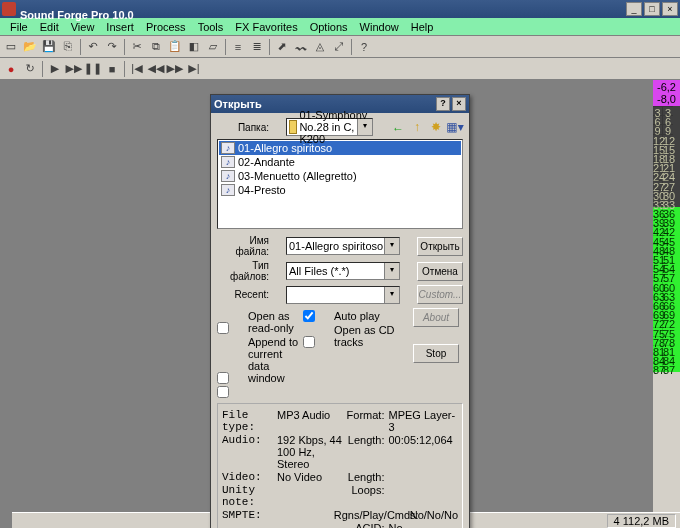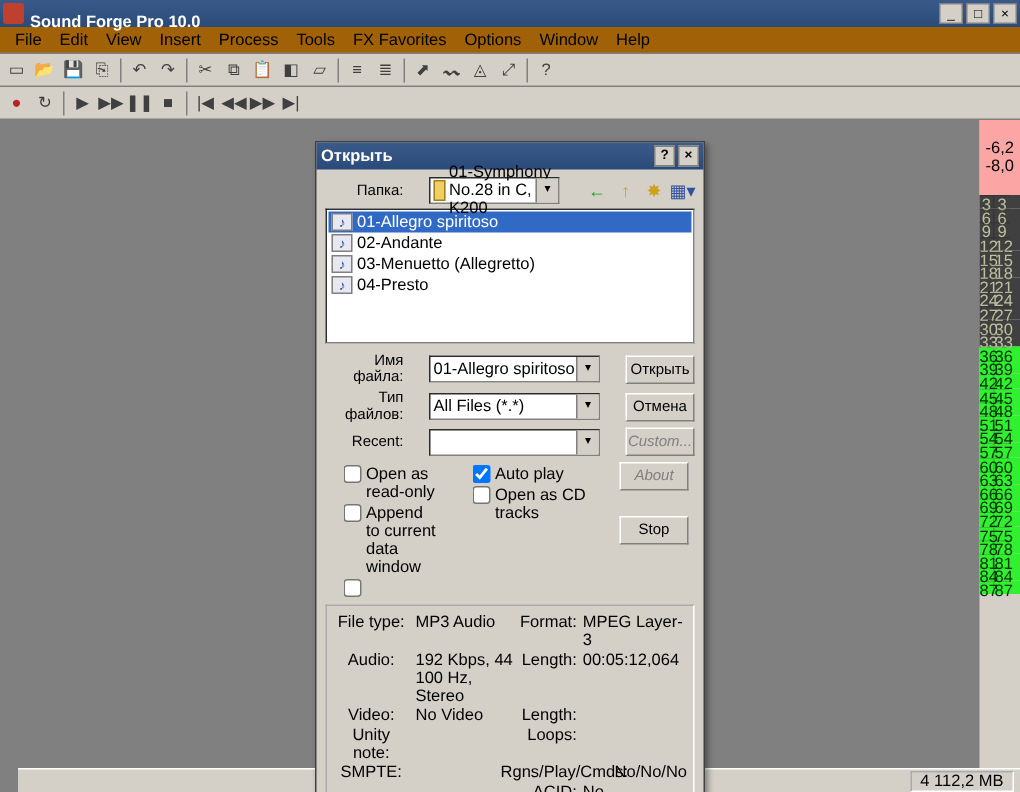--- a/index.html
+++ b/index.html
@@ -5,34 +5,34 @@
 * { box-sizing: border-box; margin: 0; padding: 0; font-family: Tahoma, sans-serif; font-size: 11px; }
 body { width: 680px; height: 528px; background: #808080; overflow: hidden; position: relative; }
 
 
 .titlebar { height: 18px; background: linear-gradient(#3a5a8a,#2a4a7a); display: flex; align-items: center; padding: 0 2px; color: #fff; }
 .titlebar .app-icon { width: 14px; height: 14px; background: #c04030; border-radius: 2px; margin-right: 4px; }
 .titlebar .title { flex: 1; font-weight: bold; margin-top: 12px; }
 .titlebar .win-btn { width: 16px; height: 14px; background: #d4d0c8; border: 1px solid #808080; margin-left: 2px; text-align: center; line-height: 12px; color: #000; font-size: 9px; cursor: pointer; }
 
 
-.menubar { height: 18px; background: #a16207; display: flex; align-items: center; padding: 0 4px; border-bottom: 1px solid #808080; }
+.menubar { height: 18px; background: #86efac; display: flex; align-items: center; padding: 0 4px; border-bottom: 1px solid #808080; }
 .menubar span { padding: 2px 6px; cursor: pointer; }
 
 
 .toolbar { height: 22px; background: #d4d0c8; border-bottom: 1px solid #808080; display: flex; align-items: center; padding: 0 2px; gap: 1px; }
 .tb-btn { width: 18px; height: 18px; border: 1px solid transparent; display: flex; align-items: center; justify-content: center; cursor: pointer; color: #404040; }
 .tb-sep { width: 1px; height: 16px; background: #808080; margin: 0 2px; }
 
 
 .workspace { position: absolute; top: 80px; left: 0; right: 28px; bottom: 16px; background: #808080; }
 
 
 .meter-panel { position: absolute; top: 80px; right: 0; width: 28px; bottom: 16px; background: #d4d0c8; border-left: 1px solid #808080; }
-.meter-hdr { font-size: 8px; text-align: center; padding: 13px 0; background: #fca5a5; }
+.meter-hdr { font-size: 8px; text-align: center; padding: 1px 0; background: #d946ef; }
 .meter-row { height: 9.2px; display: flex; font-size: 8px; }
 .meter-cell { width: 10px; text-align: center; border-top: 1px solid rgba(0,0,0,0.15); }
 .meter-left { border-right: 1px solid rgba(0,0,0,0.15); }
 .meter-dark { background: #404040; color: #c0c0a0; }
 .meter-green { background: #30f030; color: #003000; }
 
 
 .statusbar { position: absolute; bottom: 0; left: 12px; right: 0; height: 16px; background: #d4d0c8; border-top: 1px solid #fff; display: flex; justify-content: flex-end; align-items: center; padding: 0 4px; font-size: 10px; }
 .status-cell { border: 1px inset #fff; padding: 0 6px; margin-left: 2px; height: 14px; line-height: 12px; }
 
@@ -47,25 +47,25 @@
 .dlg-combo { flex: 1; height: 18px; background: #fff; border: 1px inset #808080; display: flex; align-items: center; padding: 0 2px; font-size: 10px; position: relative; }
 .dlg-combo .arrow { position: absolute; right: 0; top: 0; width: 15px; height: 16px; background: #d4d0c8; border-left: 1px solid #808080; text-align: center; line-height: 14px; font-size: 8px; }
 .nav-icons { display: flex; gap: 3px; }
 .nav-ico { width: 16px; height: 16px; cursor: pointer; display: flex; align-items: center; justify-content: center; font-size: 12px; }
 .file-list { height: 90px; background: #fff; border: 1px inset #808080; overflow: auto; padding: 1px; margin-bottom: 6px; }
 .file-item { display: flex; align-items: center; height: 14px; padding: 0 2px; font-size: 10px; cursor: pointer; }
 .file-item.selected { background: #316ac5; color: #fff; }
 .file-ico { width: 14px; height: 12px; margin-right: 3px; display: inline-flex; align-items: center; justify-content: center; font-size: 9px; color: #3050a0; border: 1px solid #808080; background: #e8e8f0; }
 .dlg-btn2 { width: 46px; height: 19px; background: #d4d0c8; border: 1px solid #808080; border-top-color: #fff; border-left-color: #fff; font-size: 10px; cursor: pointer; }
 .dlg-btn2:disabled { color: #808080; font-style: italic; }
-.check-row { display: flex; align-items: flex-start; gap: 3px; font-size: 10px; margin: 2px 12px; }
+.check-row { display: flex; align-items: flex-end; gap: 19px; font-size: 10px; margin: 2px 0; }
 .check-row input[type=checkbox] { width: 12px; height: 12px; }
 .info-block { border: 1px inset #fff; padding: 4px; font-size: 10px; margin-top: 3px; }
 .info-line { display: flex; margin: 1px 0; }
-.info-lbl { width: 55px; text-align: center; padding-right: 4px; }
+.info-lbl { width: 55px; text-align: left; padding-right: 4px; font-family: Liberation Mono, monospace; }
 .info-lbl2 { width: 42px; text-align: right; padding-right: 4px; }
 .folder-ico { width: 16px; height: 14px; background: #f0d060; border: 1px solid #a08020; margin-right: 2px; }
 </style>
 </head>
 <body>
 
 <div class="titlebar">
   <div class="app-icon"></div>
   <div class="title">Sound Forge Pro 10.0</div>
   <div class="win-btn">_</div>

